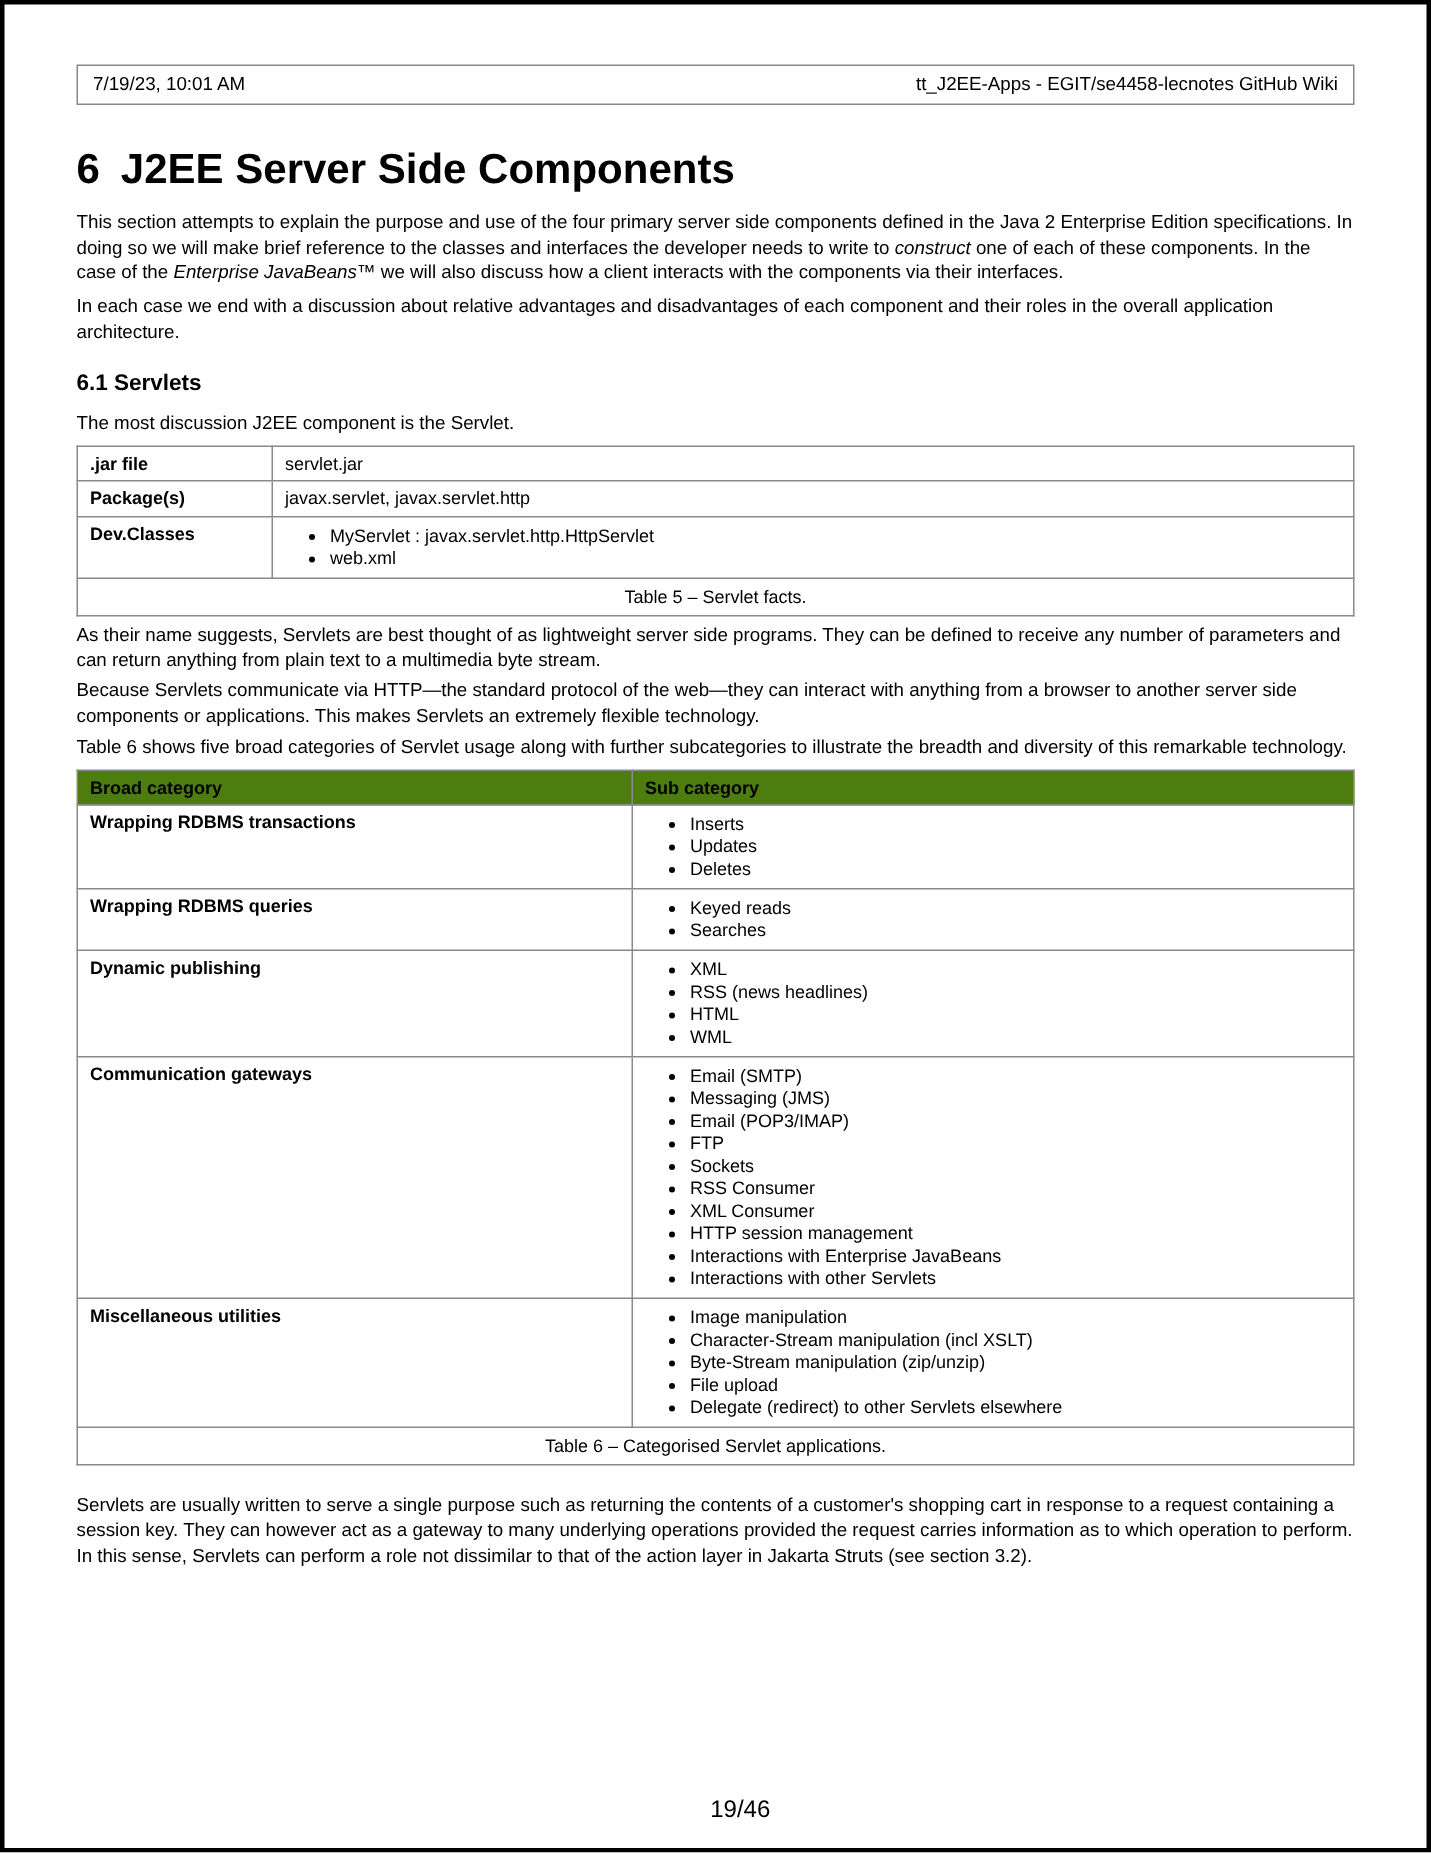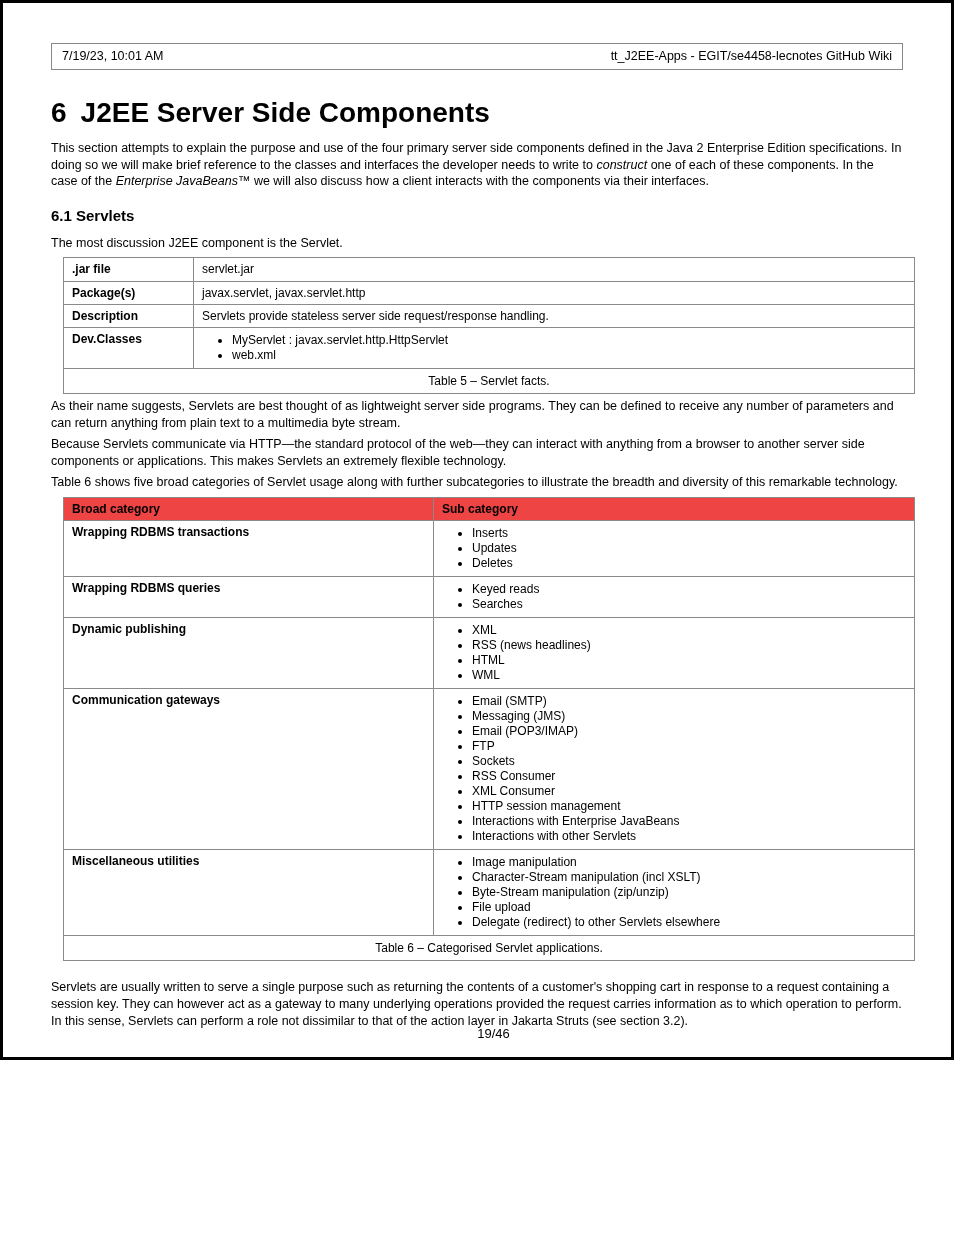--- a/index.html
+++ b/index.html
@@ -7,21 +7,21 @@
     margin: 0;
     padding: 0;
     background: #fff;
     font-family: Arial, Helvetica, sans-serif;
     font-size: 12.5px;
     line-height: 1.35;
     color: #000;
   }
   .page {
     width: 954px;
-    height: 1060px;
+    height: 1235px;
     border: 3px solid #000;
     position: relative;
     padding: 40px 48px 40px 48px;
   }
   .header-box {
     border: 1.5px solid #888;
     padding: 4px 10px;
     margin-bottom: 24px;
   }
   .header-inner {
@@ -40,30 +40,29 @@
     font-weight: bold;
     margin: 16px 0 8px 0;
   }
   p.para { margin: 6px 0 12px 0; }
   p.intro-text { margin: 4px 0 4px 0; }
 
   table.t {
     border-collapse: collapse;
     width: 100%;
     margin-top: 6px;
-    margin-left: 12px;
   }
   table.t th, table.t td {
     border: 1px solid #8a8a8a;
     padding: 3px 8px;
     vertical-align: top;
     font-size: 12px;
     text-align: left;
   }
-  table.t th { font-weight: bold; background: #ef4444; }
+  table.t th { font-weight: bold; background: #4d7c0f; }
   table.t .label-col { width: 130px; font-weight: bold; }
   table.t .wide-label { width: 370px; font-weight: bold; }
   table.t caption {
     caption-side: bottom;
     text-align: center;
     font-weight: normal;
     padding: 4px 6px;
     border-left: 1px solid #8a8a8a;
     border-right: 1px solid #8a8a8a;
     border-bottom: 1px solid #8a8a8a;
@@ -75,21 +74,21 @@
     padding-left: 30px;
   }
   ul.tight li { margin: 0; padding: 0; line-height: 1.25; }
 
   .page-num {
     position: absolute;
     bottom: 14px;
     left: 0;
     width: 100%;
     text-align: center;
-    font-size: 13px;
+    font-size: 16px;
     padding-left: 33px;
   }
 </style>
 </head>
 <body>
 
 <div class="page">
 
   <div class="header-box">
     <div class="header-inner">
@@ -98,37 +97,34 @@
     </div>
   </div>
 
   <h1 class="section-title">
     <span class="num">6</span><span>J2EE Server Side Components</span>
   </h1>
 
   <p class="intro-text">
     <span>This section attempts to explain the purpose and use of the four primary server side components defined in the Java 2 Enterprise Edition specifications. In doing so we will make brief reference to the classes and interfaces the developer needs to write to </span><em>construct</em><span> one of each of these components. In the case of the </span><em>Enterprise JavaBeans™</em><span> we will also discuss how a client interacts with the components via their interfaces.</span>
   </p>
+  <p class="para">In each case we end with a discussion about relative advantages and disadvantages of each component and their roles in the overall application architecture.</p>
 
   <h2 class="subsection">6.1 Servlets</h2>
   <p class="intro-text">The most discussion J2EE component is the Servlet.</p>
 
   <table class="t">
     <tbody id="t1-body">
         <tr>
           <td class="label-col">.jar file</td>
           <td>servlet.jar</td>
         </tr>
         <tr>
           <td class="label-col">Package(s)</td>
           <td>javax.servlet, javax.servlet.http</td>
-        </tr>
-        <tr>
-          <td class="label-col">Description</td>
-          <td>Servlets provide stateless server side request/response handling.</td>
         </tr>
         <tr>
           <td class="label-col">Dev.Classes</td>
           <td>
             <ul class="tight">
               <li>MyServlet : javax.servlet.http.HttpServlet</li>
               <li>web.xml </li>
             </ul>
           </td>
         </tr>

